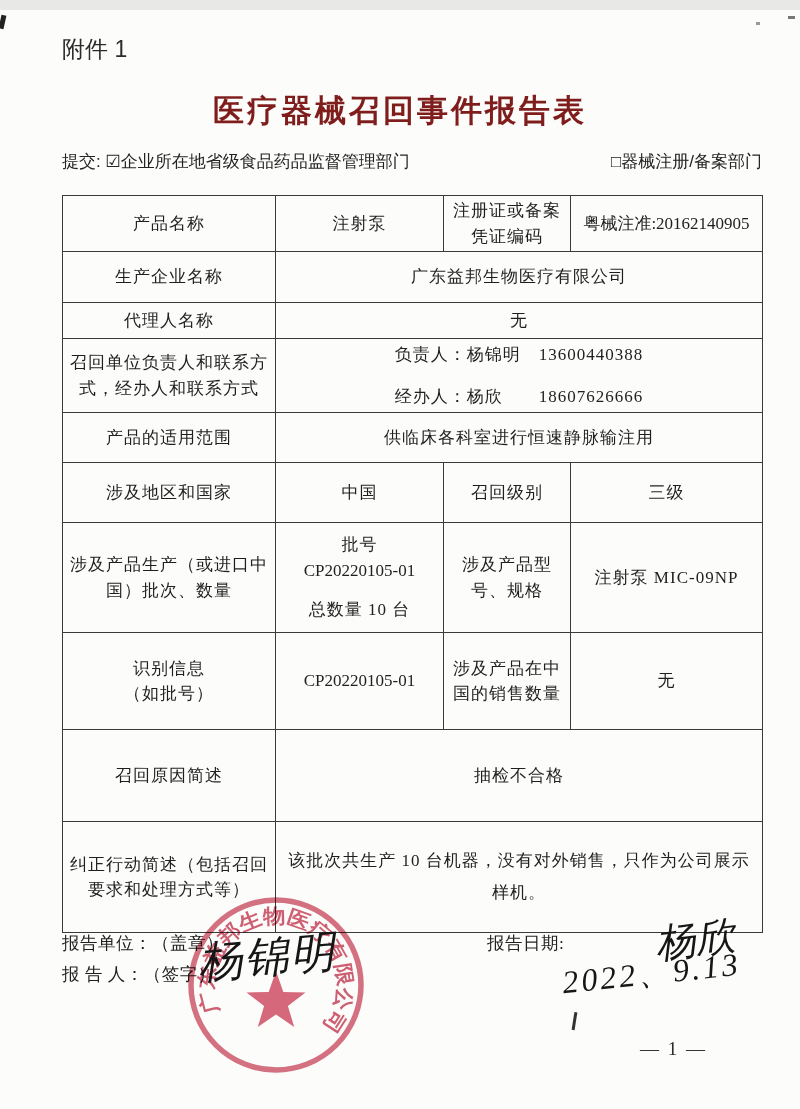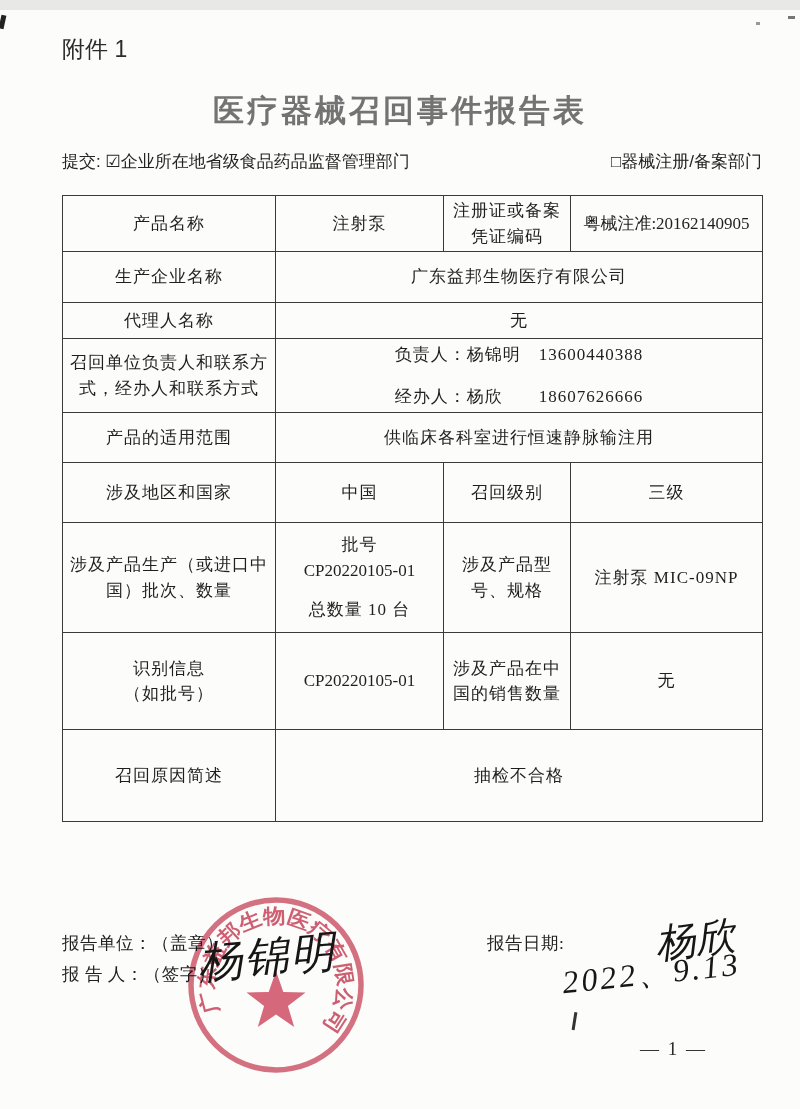--- a/index.html
+++ b/index.html
@@ -16,21 +16,21 @@
   
   .attachment{
     position:absolute;left:62px;top:24px;
     font-family:"Liberation Sans","DejaVu Sans",sans-serif;
     font-size:23px;color:#2b2b2b;
   }
   .title{
     position:absolute;left:0;top:80px;width:100%;
     text-align:center;
     font-family:"Liberation Sans","DejaVu Sans",sans-serif;
-    font-weight:bold;font-size:31px;letter-spacing:3px;color:#737373;
+    font-weight:bold;font-size:31px;letter-spacing:3px;color:#7f1d1d;
   }
   .submit-line{
     position:absolute;left:62px;top:140px;width:700px;
     font-family:"Liberation Sans","DejaVu Sans",sans-serif;
     font-size:17px;color:#232323;
     display:flex;justify-content:space-between;align-items:baseline;gap:46px;
   }
   .submit-left .cb, .submit-right .cb{font-size:17px;}
   
   table.form{
@@ -142,20 +142,24 @@
         <div>（如批号）</div>
       </td>
       <td style="letter-spacing:0;">CP20220105-01</td>
       <td>涉及产品在中国的销售数量</td>
       <td>无</td>
     </tr>
     <tr style="height:92px">
       <td>召回原因简述</td>
       <td colspan="3" class="vtop pad-top-sm">抽检不合格</td>
     </tr>
+    <tr style="height:111px">
+      <td>纠正行动简述（包括召回要求和处理方式等）</td>
+      <td colspan="3" class="vtop pad-top-md" style="line-height:1.9;">该批次共生产 10 台机器，没有对外销售，只作为公司展示样机。</td>
+    </tr>
   </tbody>
     </table>
 
   <div class="footer-left">
     <div>报告单位：（盖章）</div>
     <div>报 告 人：（签字）</div>
   </div>
   <div class="footer-right">
     <div>报告日期:</div>
   </div>

